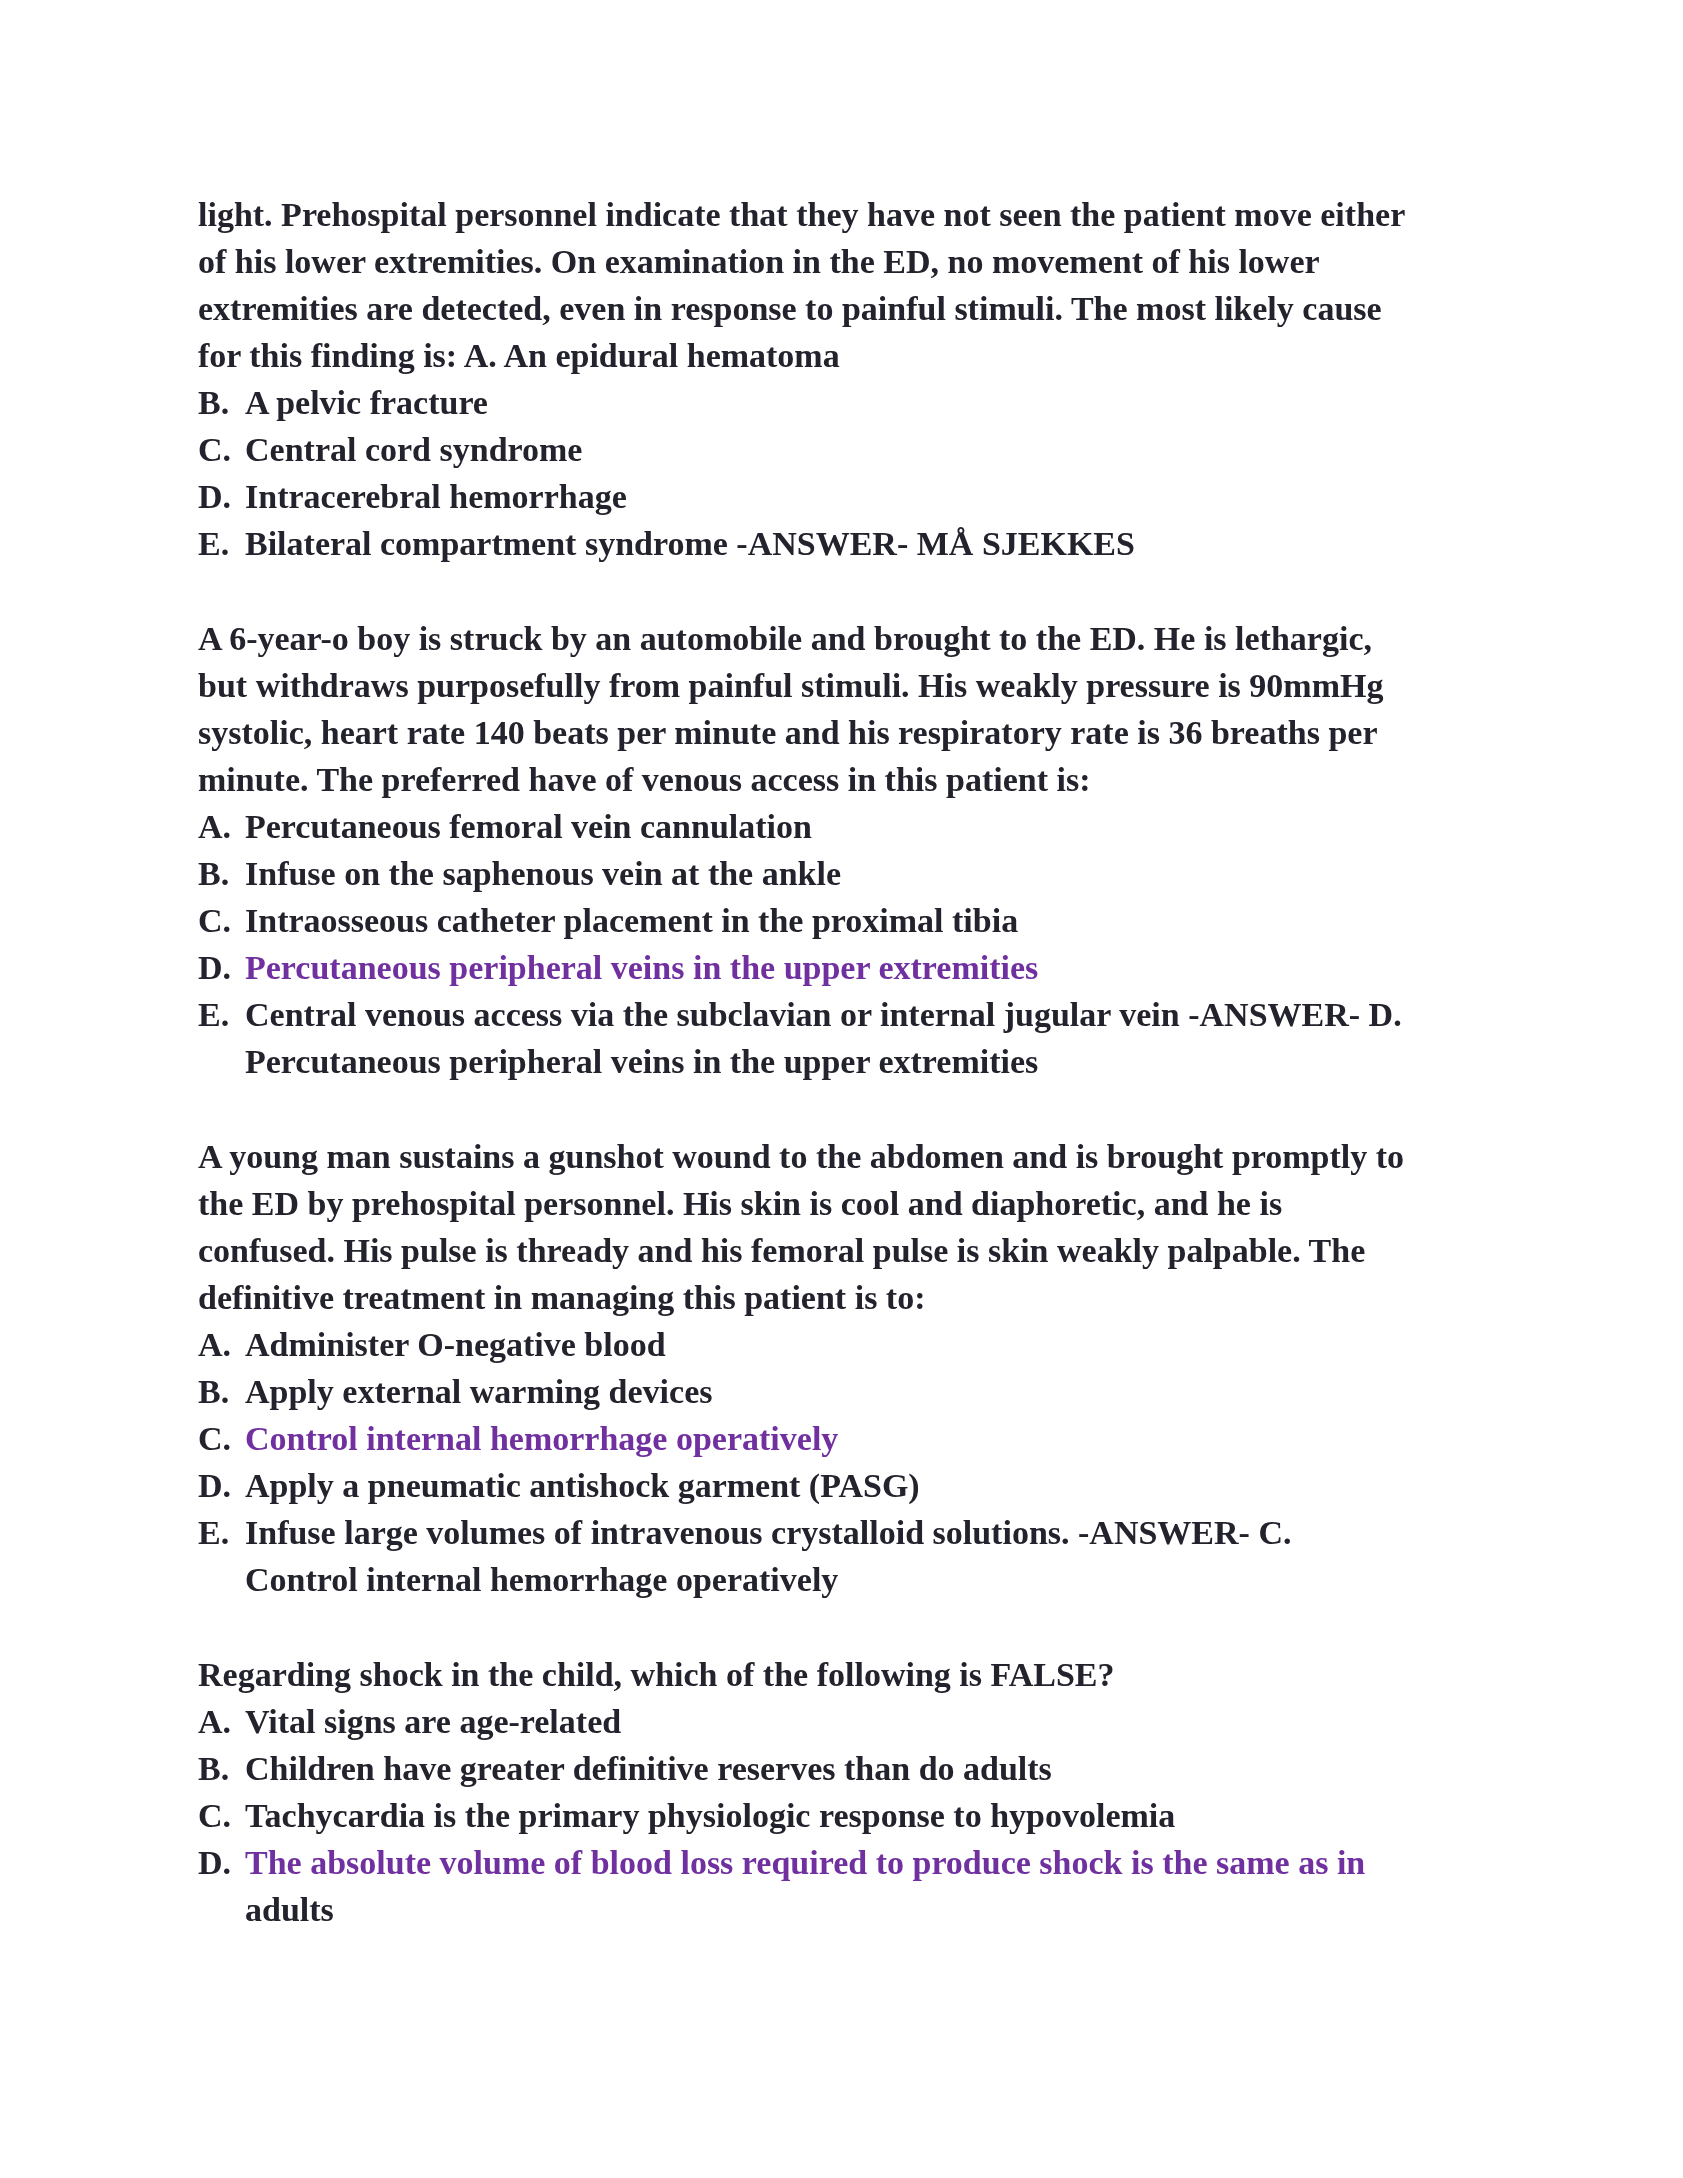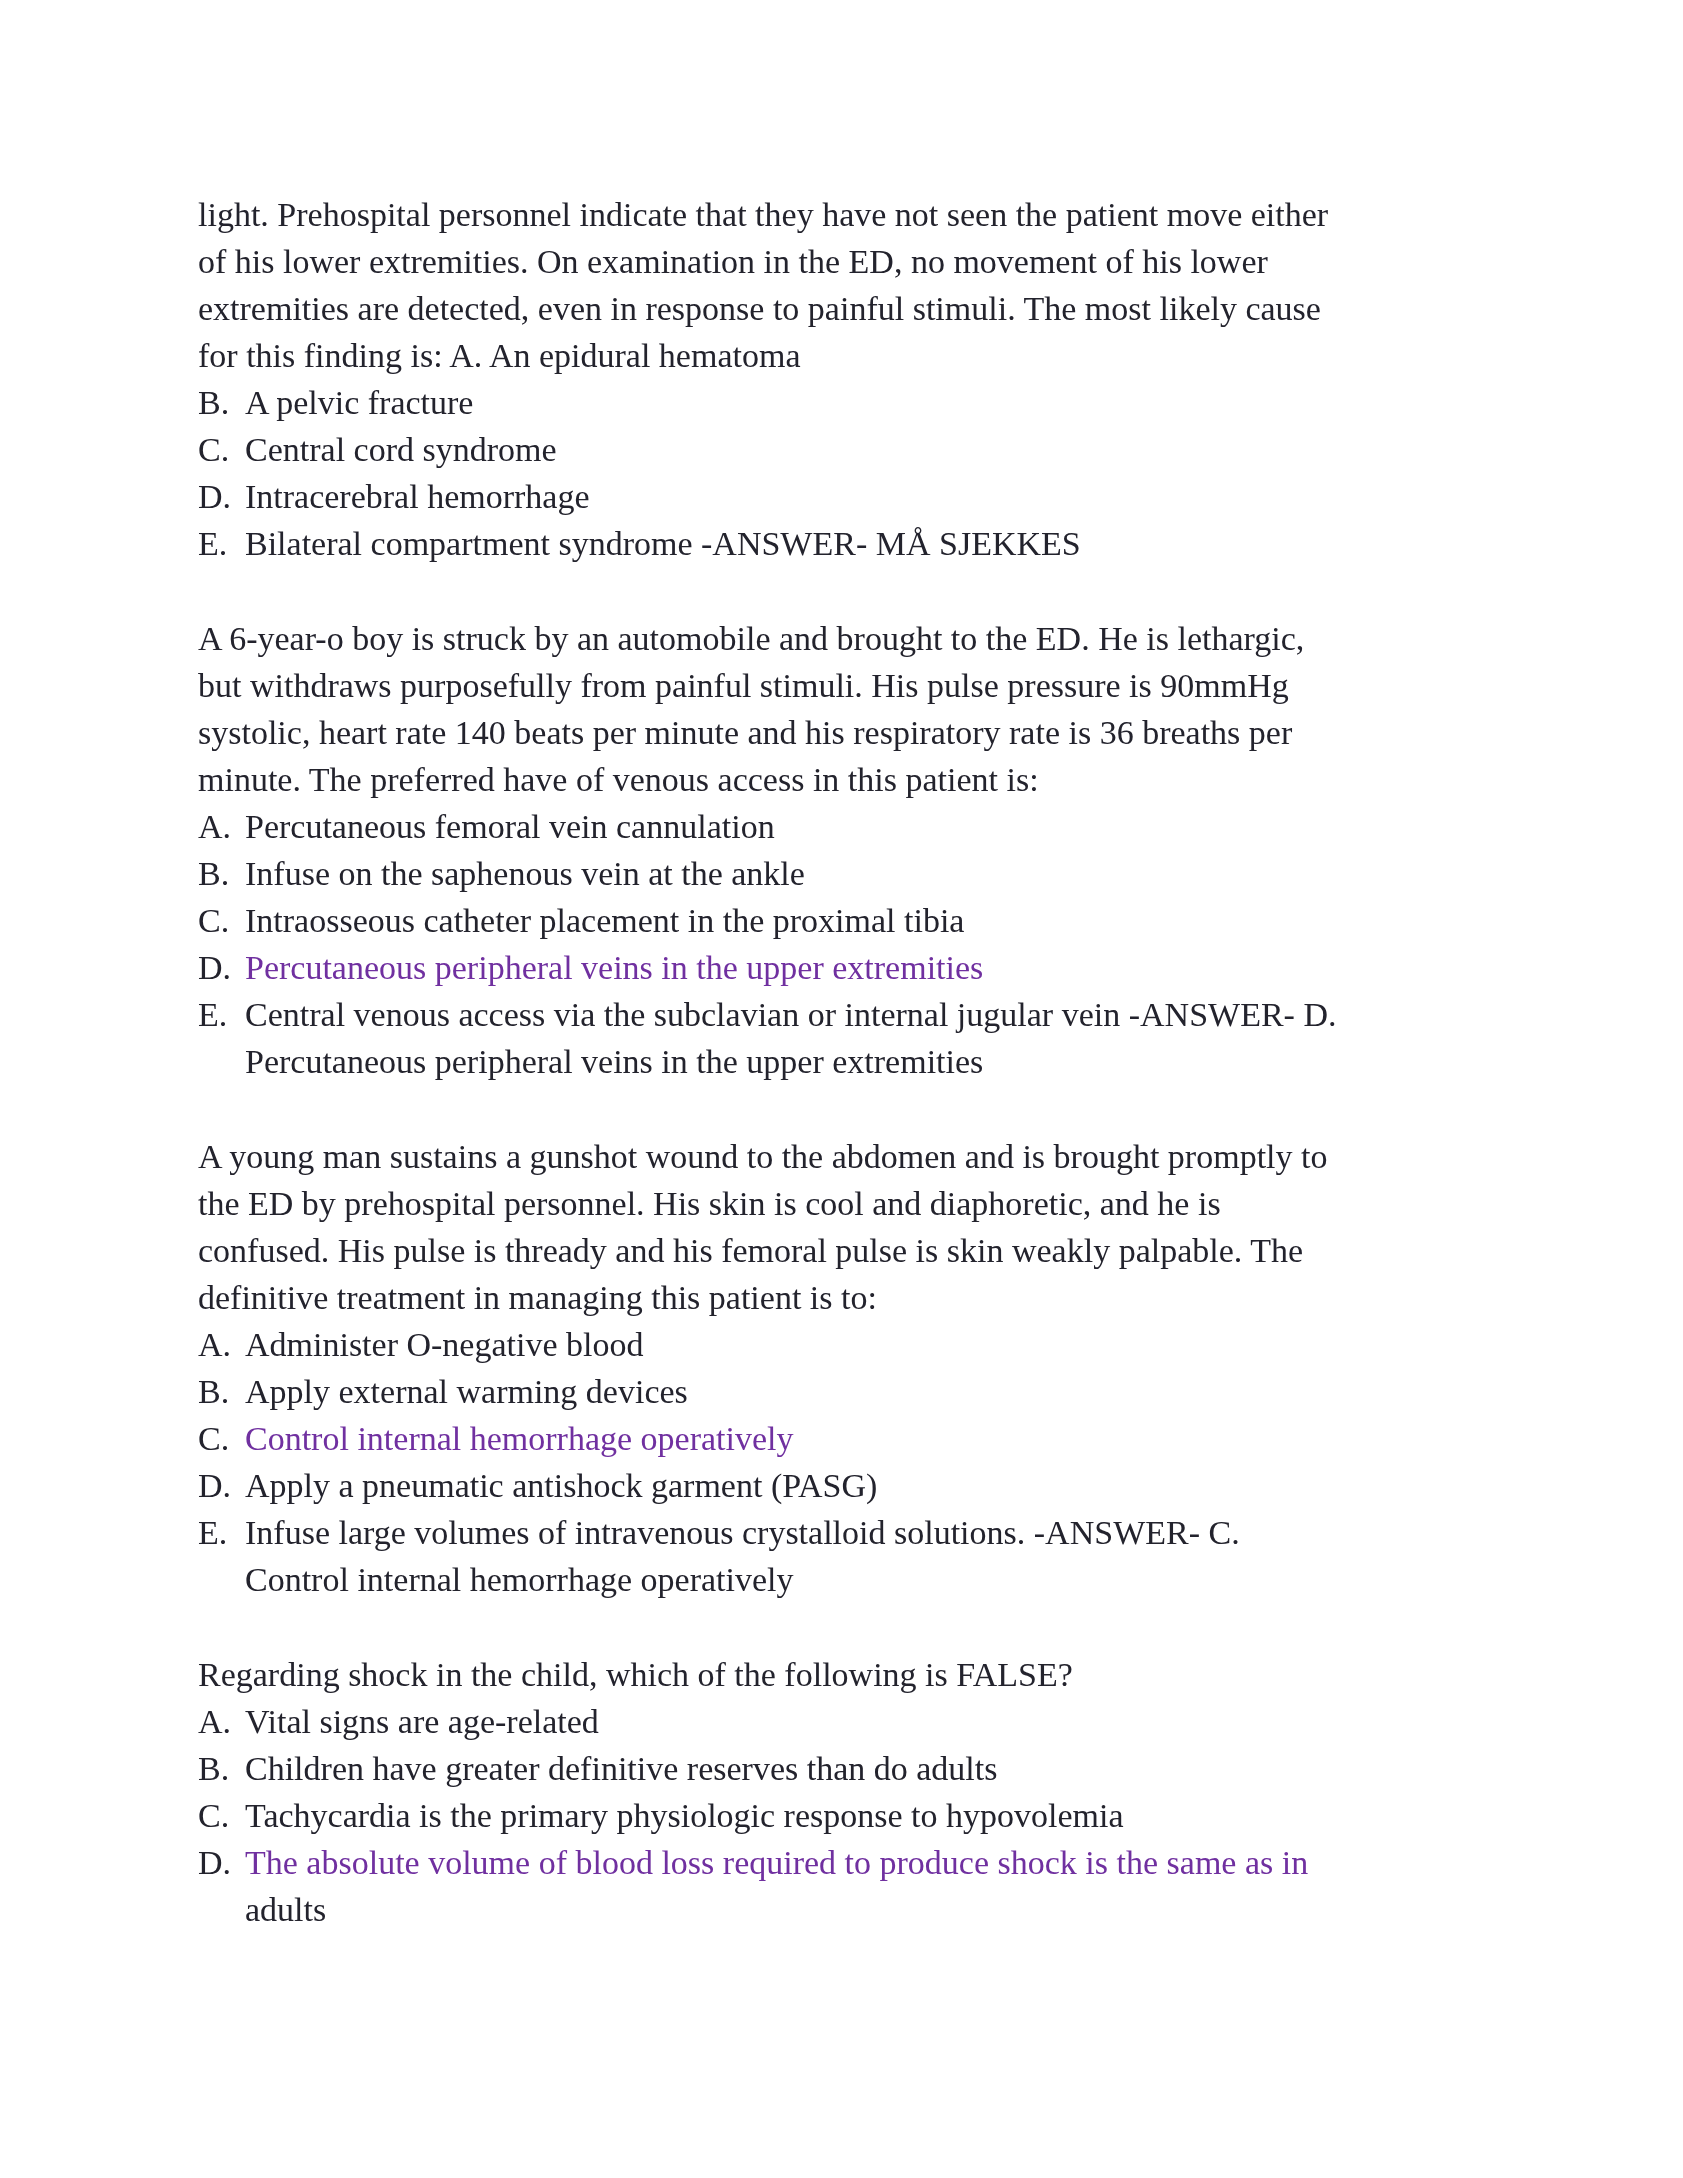--- a/index.html
+++ b/index.html
@@ -8,20 +8,21 @@
     height: 2178px;
     background: #ffffff;
     font-family: "Liberation Serif", serif;
   }
   .page {
     width: 1683px;
     height: 2178px;
     background: var(--page-bg, #ffffff);
     padding: 191px 0 16px 198px;
     overflow: hidden;
+    font-weight: bold;
   }
   .content {
     width: 1287px;
     font-size: 34px;
     line-height: 47px;
     color: var(--text-color, #23232d);
   }
   .question-block {
     margin-bottom: 48px;
   }
@@ -50,21 +51,21 @@
 <div class="page">
   <div class="content">
       <div class="question-block">
         <p class="intro"><span>light. Prehospital personnel indicate that they have not seen the patient move either</span><br><span>of his lower extremities. On examination in the ED, no movement of his lower</span><br><span>extremities are detected, even in response to painful stimuli. The most likely cause</span><br><span>for this finding is: A. An epidural hematoma</span></p>
         <div class="option"><span class="letter">B.</span><span class="option-text"><span>A pelvic fracture</span></span></div>
         <div class="option"><span class="letter">C.</span><span class="option-text"><span>Central cord syndrome</span></span></div>
         <div class="option"><span class="letter">D.</span><span class="option-text"><span>Intracerebral hemorrhage</span></span></div>
         <div class="option"><span class="letter">E.</span><span class="option-text"><span>Bilateral compartment syndrome -ANSWER- MÅ SJEKKES</span></span></div>
       </div>
       <div class="question-block">
-        <p class="intro"><span>A 6-year-o boy is struck by an automobile and brought to the ED. He is lethargic,</span><br><span>but withdraws purposefully from painful stimuli. His pulse pressure is 90mmHg</span><br><span>systolic, heart rate 140 beats per minute and his respiratory rate is 36 breaths per</span><br><span>minute. The preferred have of venous access in this patient is:</span></p>
+        <p class="intro"><span>A 6-year-o boy is struck by an automobile and brought to the ED. He is lethargic,</span><br><span>but withdraws purposefully from painful stimuli. His weakly pressure is 90mmHg</span><br><span>systolic, heart rate 140 beats per minute and his respiratory rate is 36 breaths per</span><br><span>minute. The preferred have of venous access in this patient is:</span></p>
         <div class="option"><span class="letter">A.</span><span class="option-text"><span>Percutaneous femoral vein cannulation</span></span></div>
         <div class="option"><span class="letter">B.</span><span class="option-text"><span>Infuse on the saphenous vein at the ankle</span></span></div>
         <div class="option"><span class="letter">C.</span><span class="option-text"><span>Intraosseous catheter placement in the proximal tibia</span></span></div>
         <div class="option"><span class="letter">D.</span><span class="option-text"><span class="accent">Percutaneous peripheral veins in the upper extremities</span></span></div>
         <div class="option"><span class="letter">E.</span><span class="option-text"><span>Central venous access via the subclavian or internal jugular vein -ANSWER- D.</span><br><span>Percutaneous peripheral veins in the upper extremities</span></span></div>
       </div>
       <div class="question-block">
         <p class="intro"><span>A young man sustains a gunshot wound to the abdomen and is brought promptly to</span><br><span>the ED by prehospital personnel. His skin is cool and diaphoretic, and he is</span><br><span>confused. His pulse is thready and his femoral pulse is skin weakly palpable. The</span><br><span>definitive treatment in managing this patient is to:</span></p>
         <div class="option"><span class="letter">A.</span><span class="option-text"><span>Administer O-negative blood</span></span></div>
         <div class="option"><span class="letter">B.</span><span class="option-text"><span>Apply external warming devices</span></span></div>

